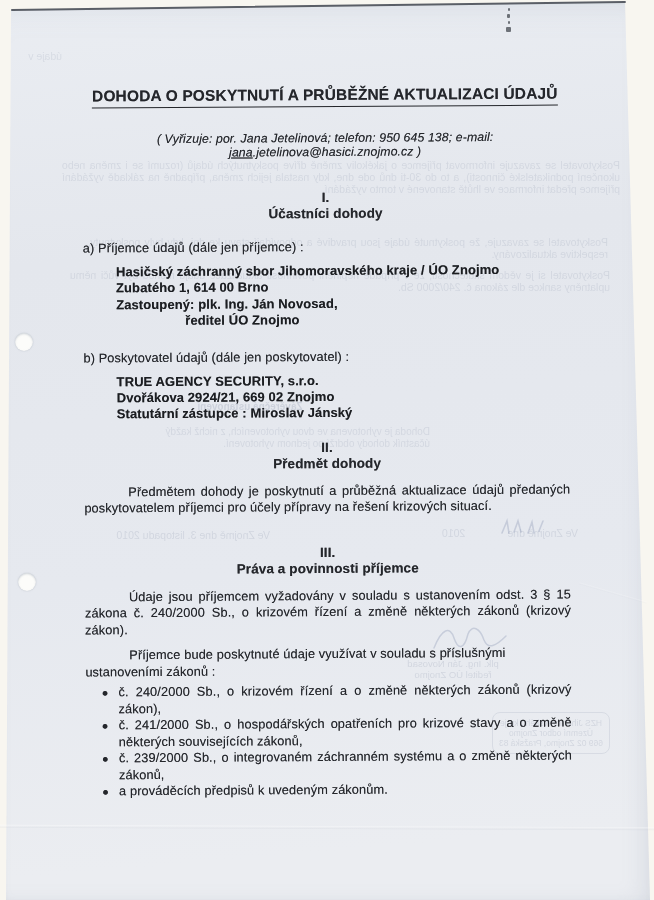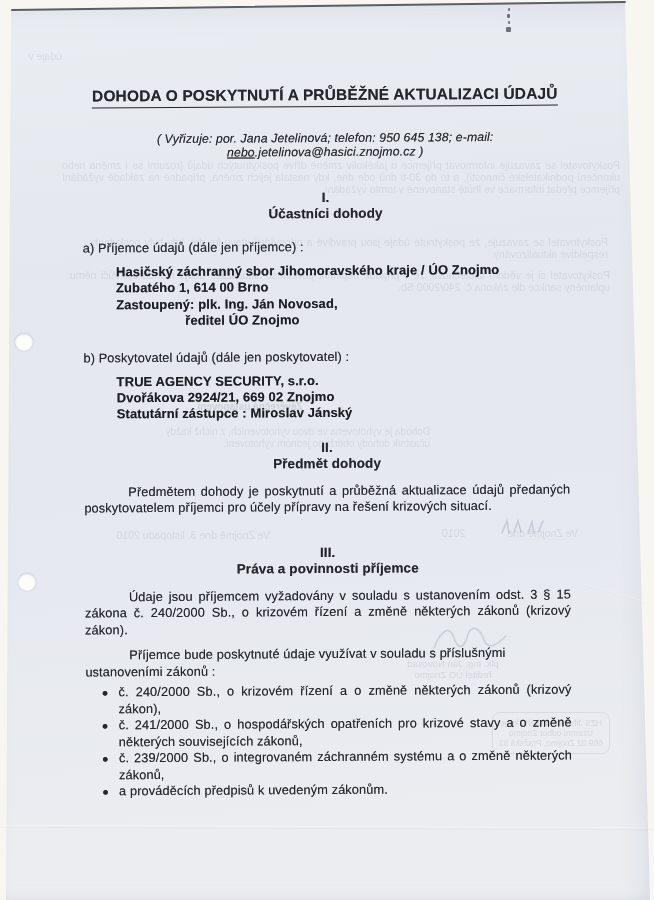--- a/index.html
+++ b/index.html
@@ -124,21 +124,21 @@
   <div>Územní odbor Znojmo</div>
   <div>669 02 Znojmo, Pražská 83</div>
 </div>
 
 <div class="content">
 
   <div class="title-wrap">
     <span class="title">DOHODA O POSKYTNUTÍ A PRŮBĚŽNÉ AKTUALIZACI ÚDAJŮ</span>
   </div>
 
-  <div class="contact"><span>( Vyřizuje: por. Jana Jetelinová; telefon: 950 645 138; e-mail: </span><span class="u">nebo</span><span>.jetelinova@hasici.znojmo.cz )</span></div>
+  <div class="contact"><span>( Vyřizuje: por. Jana Jetelinová; telefon: 950 645 138; e-mail: </span><span class="u">jana</span><span>.jetelinova@hasici.znojmo.cz )</span></div>
 
   <div>
     <div class="secnum">I.</div>
     <div class="sechead">Účastníci dohody</div>
 
     <div class="item-label">a) Příjemce údajů (dále jen příjemce) :</div>
     <div class="org">
       <div class="line">Hasičský záchranný sbor Jihomoravského kraje / ÚO Znojmo</div>
       <div class="line">Zubatého 1, 614 00 Brno</div>
       <div class="line">Zastoupený: plk. Ing. Ján Novosad,</div>

